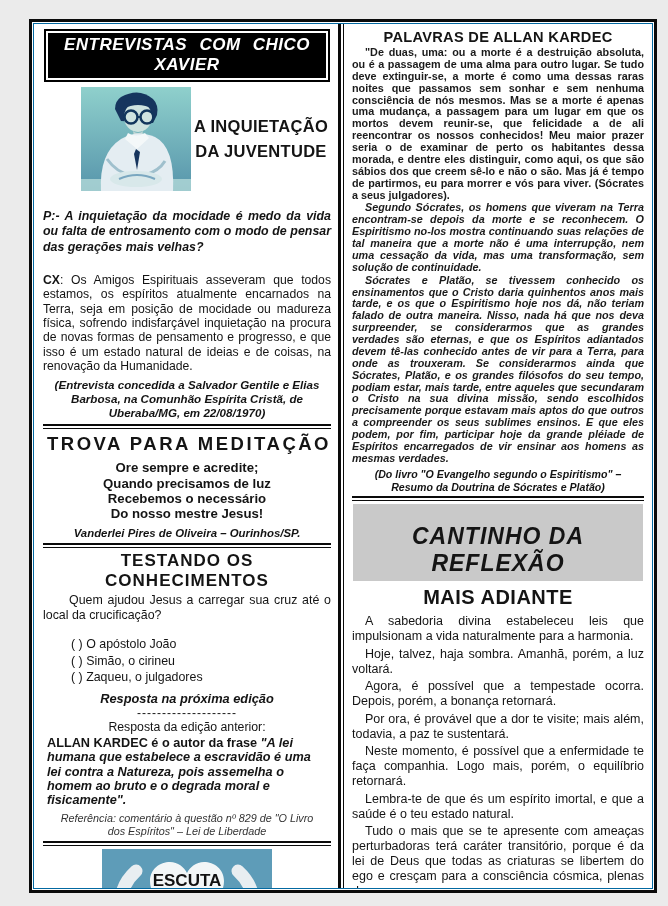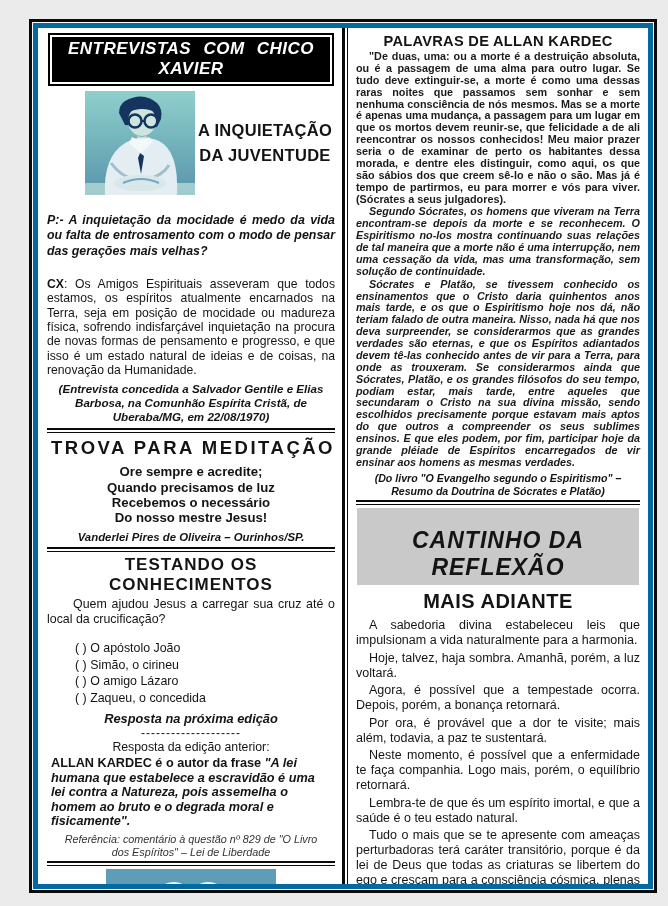--- a/index.html
+++ b/index.html
@@ -8,21 +8,21 @@
     background:#ebebeb;
     font-family:"Liberation Sans", sans-serif;
     color:#141414;
     overflow:hidden;
   }
   .page{
     position:absolute;left:29px;top:19px;width:628px;height:874px;
     background:#fff;border:3px solid #0a0a0a;box-sizing:border-box;
   }
   .page-inner{
-    position:absolute;inset:1px;border:5px solid #0369a1;
+    position:absolute;inset:1px;border:1px solid #0369a1;
     display:flex;background:#fff;
   }
   .col{box-sizing:border-box;overflow:hidden;}
   .col-left{width:304px;padding:3px 7px 2px 9px;}
   .col-right{flex:1;padding:2px 8px 2px 8px;}
   .divider{
     flex:none;width:6px;
     background:linear-gradient(to right,#0a0a0a 0 3px,#ffffff 3px 5px,#0a0a0a 5px 6px);
   }
   .sep{border-top:2px solid #0a0a0a;border-bottom:1px solid #0a0a0a;height:2px;margin:3px 0;}
@@ -131,22 +131,21 @@
       <div class="verse">Recebemos o necessário</div>
       <div class="verse">Do nosso mestre Jesus!</div>
       <div class="verse-author">Vanderlei Pires de Oliveira – Ourinhos/SP.</div>
 
       <div class="sep"></div>
 
       <div class="quiz-title">TESTANDO OS CONHECIMENTOS</div>
       <div class="quiz-q">Quem ajudou Jesus a carregar sua cruz até o local da crucificação?</div>
       <div class="option"><span>(  )</span> <span>O apóstolo João</span></div>
       <div class="option"><span>(  )</span> <span>Simão, o cirineu</span></div>
-      <div class="option"><span>(  )</span> <span>O amigo Lázaro</span></div>
-      <div class="option"><span>(  )</span> <span>Zaqueu, o concedida</span></div>
+      <div class="option"><span>(  )</span> <span>Zaqueu, o julgadores</span></div>
       <div class="resposta-next">Resposta na próxima edição</div>
       <div class="dashes">--------------------</div>
       <div class="resposta-label">Resposta da edição anterior:</div>
       <div class="quiz-answer"><span>ALLAN KARDEC é o autor da frase </span><span class="quote">"A lei humana que estabelece a escravidão é uma lei contra a Natureza, pois assemelha o homem ao bruto e o degrada moral e fisicamente".</span></div>
       <div class="reference">Referência: comentário à questão nº 829 de "O Livro dos Espíritos" – Lei de Liberdade</div>
 
       <div class="sep"></div>
 
       <div class="escuta">
         <div class="escuta-img">

